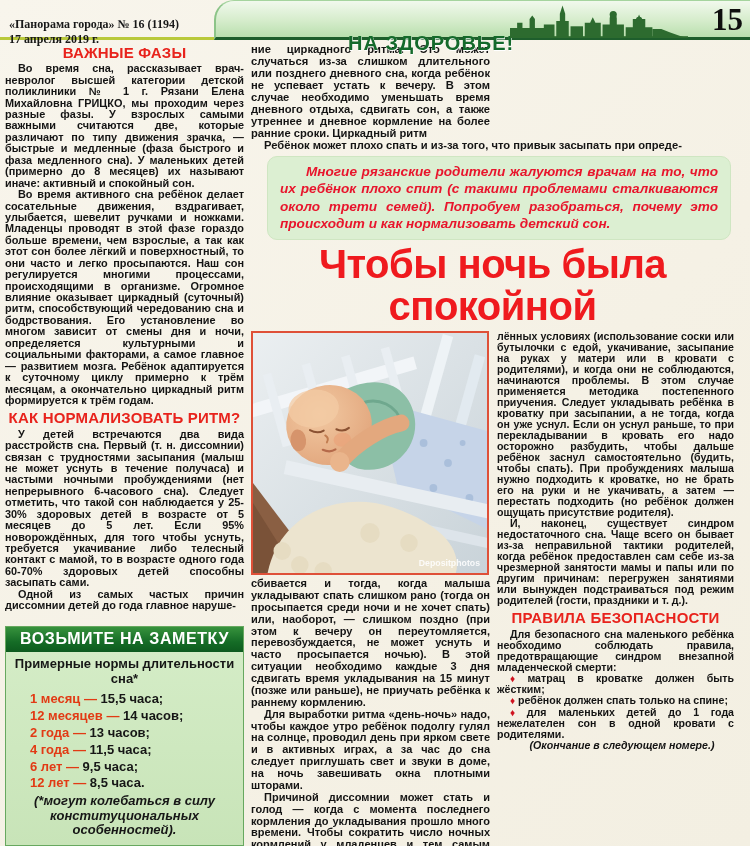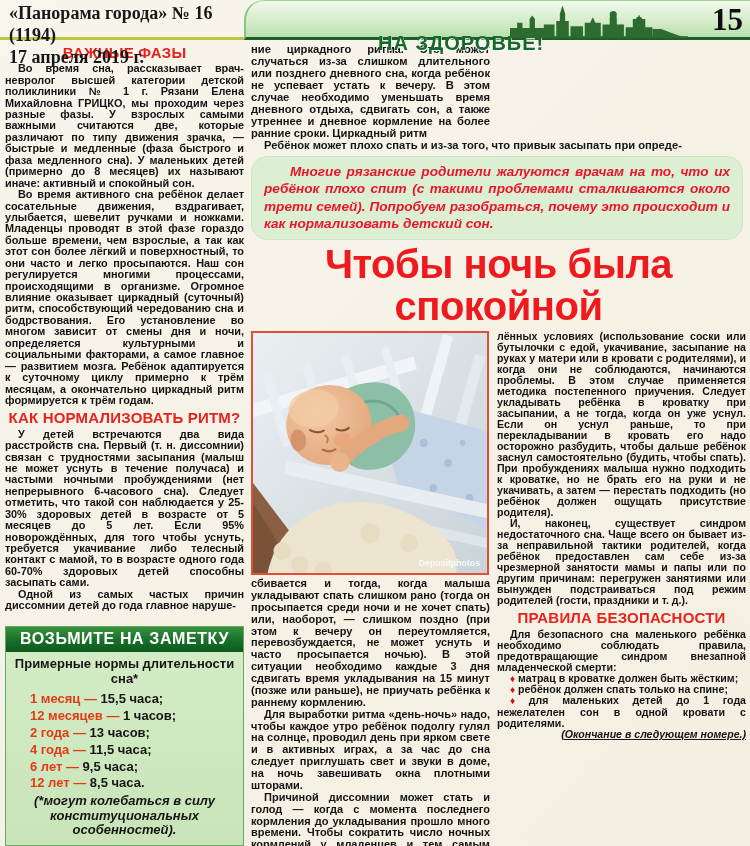--- a/index.html
+++ b/index.html
@@ -6,22 +6,22 @@
   html,body { margin:0; padding:0; background:#e9e6dd; }
   .page {
     position:relative; width:750px; height:846px; margin:0 auto;
     background:linear-gradient(135deg,#f8f5ec 0%,#f5f1e5 60%,#f3efe2 100%);
     overflow:hidden; font-family:"Liberation Sans", sans-serif; color:#161616;
   }
 
   
   .header { position:relative; display:flex; height:40px; }
   .masthead {
-    width:244px; padding:3px 4px 0 9px;
-    font-family:"Liberation Serif", serif; font-weight:bold; font-size:18px;
+    width:214px; padding:17px 4px 0 9px;
+    font-family:"Liberation Serif", serif; font-weight:bold; font-size:12px;
     line-height:1.22; color:#181818; border-bottom:3px solid #b9c93b;
   }
   .section-bar {
     position:relative; flex:1;
     background:linear-gradient(180deg,#f1f9ed 0%,#d5eccb 55%,#b9dfae 100%);
     border-top-left-radius:20px; border-bottom:3px solid #1e5e2c;
     border-left:2px solid #8cc488; border-top:1px solid #a5d49e;
   }
   .section-title {
     position:absolute; left:132px; top:7px;
@@ -30,21 +30,21 @@
     margin-top:24px;
   }
   .skyline { position:absolute; right:62px; bottom:-1px; width:178px; height:36px; }
   .page-number {
     position:absolute; right:7px; top:1px;
     font-family:"Liberation Serif", serif; font-weight:bold; font-size:31px;
     color:#0e0e0e; line-height:36px;
   }
 
   
-  .content { display:flex; height:806px; padding:3px 4px 0 5px; }
+  .content { display:flex; height:806px; padding:3px 16px 0 5px; }
 
   
   .bt { font-weight:bold; color:#141414; text-align:justify; }
   p.bt { margin:0; text-indent:13px; }
   p.cont { text-indent:0; }
   .red-heading {
     color:#e8231c; font-weight:bold; text-align:center;
     font-size:15px; line-height:1.15; margin:3px 0 2px; letter-spacing:0.2px;
   }
 
@@ -71,21 +71,21 @@
   }
 
   
   .main-area { flex:1; display:flex; flex-direction:column; padding-left:1px; }
   .top-row { display:flex; height:110px; overflow:hidden;flex-direction:column; }
   .top-mid { width:246px; padding-right:7px; }
   .top-right { flex:1; }
   .top-row .bt { font-size:11.2px; line-height:1.07; }
 
   .callout {
-    margin:3px 3px 2px 0; background:#dcefd2; border-radius:16px;
+    margin:3px 3px 2px 16px; background:#dcefd2; border-radius:10px;
     padding:6px 12px 7px; border:1px solid #cfe6c2;
   }
   .callout p {
     margin:0; color:#e8152c; font-weight:bold; font-style:italic;
     font-size:13.6px; line-height:1.27; text-align:justify; text-indent:26px;
   }
 
   .headline {
     color:#ef1a1e; font-weight:bold; font-size:40px; line-height:1.05;
     text-align:center; letter-spacing:-0.5px; margin:1px 0 4px;
@@ -98,21 +98,21 @@
   .bot-right .bt { font-size:10.6px; line-height:1.04; }
 
   .photo-frame {
     border:2px solid #df5038; margin:0 1px 3px 0; line-height:0; background:#dfe3e7;
   }
   .photo-frame svg { display:block; width:100%; height:240px; }
 
   .bullet .dia { color:#cf1420; font-size:10px; margin-right:3px; }
   .ending {
     font-weight:bold; font-style:italic; font-size:11.4px;
-    text-align:right; text-indent:0; margin-top:1px;text-decoration:underline;
+    text-align:center; text-indent:0; margin-top:1px;
   }
 </style>
 </head>
 <body>
 
 <div class="page">
 
   <div class="header">
     <div class="masthead">
       <div>«Панорама города» № 16 (1194)</div>
@@ -147,21 +147,21 @@
       <div class="red-heading">КАК НОРМАЛИЗОВАТЬ РИТМ?</div>
       <p class="bt">У детей встречаются два вида расстройств сна. Первый (т. н. диссомнии) связан с трудностями засыпания (малыш не может уснуть в течение получаса) и частыми ночными пробуждениями (нет непрерывного 6-часового сна). Следует отметить, что такой сон наблюдается у 25-30% здоровых детей в возрасте от 5 месяцев до 5 лет. Если 95% новорождённых, для того чтобы уснуть, требуется укачивание либо телесный контакт с мамой, то в возрасте одного года 60-70% здоровых детей способны засыпать сами.</p>
       <p class="bt">Одной из самых частых причин диссомнии детей до года главное наруше-</p>
 
       <div class="note-box">
         <div class="note-header">ВОЗЬМИТЕ НА ЗАМЕТКУ</div>
         <div class="note-body">
           <div class="note-sub">Примерные нормы длительности сна*</div>
           <div class="note-items">
             <div class="note-item"><span class="age">1 месяц —</span> <span>15,5 часа;</span></div>
-            <div class="note-item"><span class="age">12 месяцев —</span> <span>1 часов;</span></div>
+            <div class="note-item"><span class="age">12 месяцев —</span> <span>14 часов;</span></div>
             <div class="note-item"><span class="age">2 года —</span> <span>13 часов;</span></div>
             <div class="note-item"><span class="age">4 года —</span> <span>11,5 часа;</span></div>
             <div class="note-item"><span class="age">6 лет —</span> <span>9,5 часа;</span></div>
             <div class="note-item"><span class="age">12 лет —</span> <span>8,5 часа.</span></div>
           </div>
           <div class="note-foot">(*могут колебаться в силу конституциональных особенностей).</div>
         </div>
       </div>
     </div>
 

